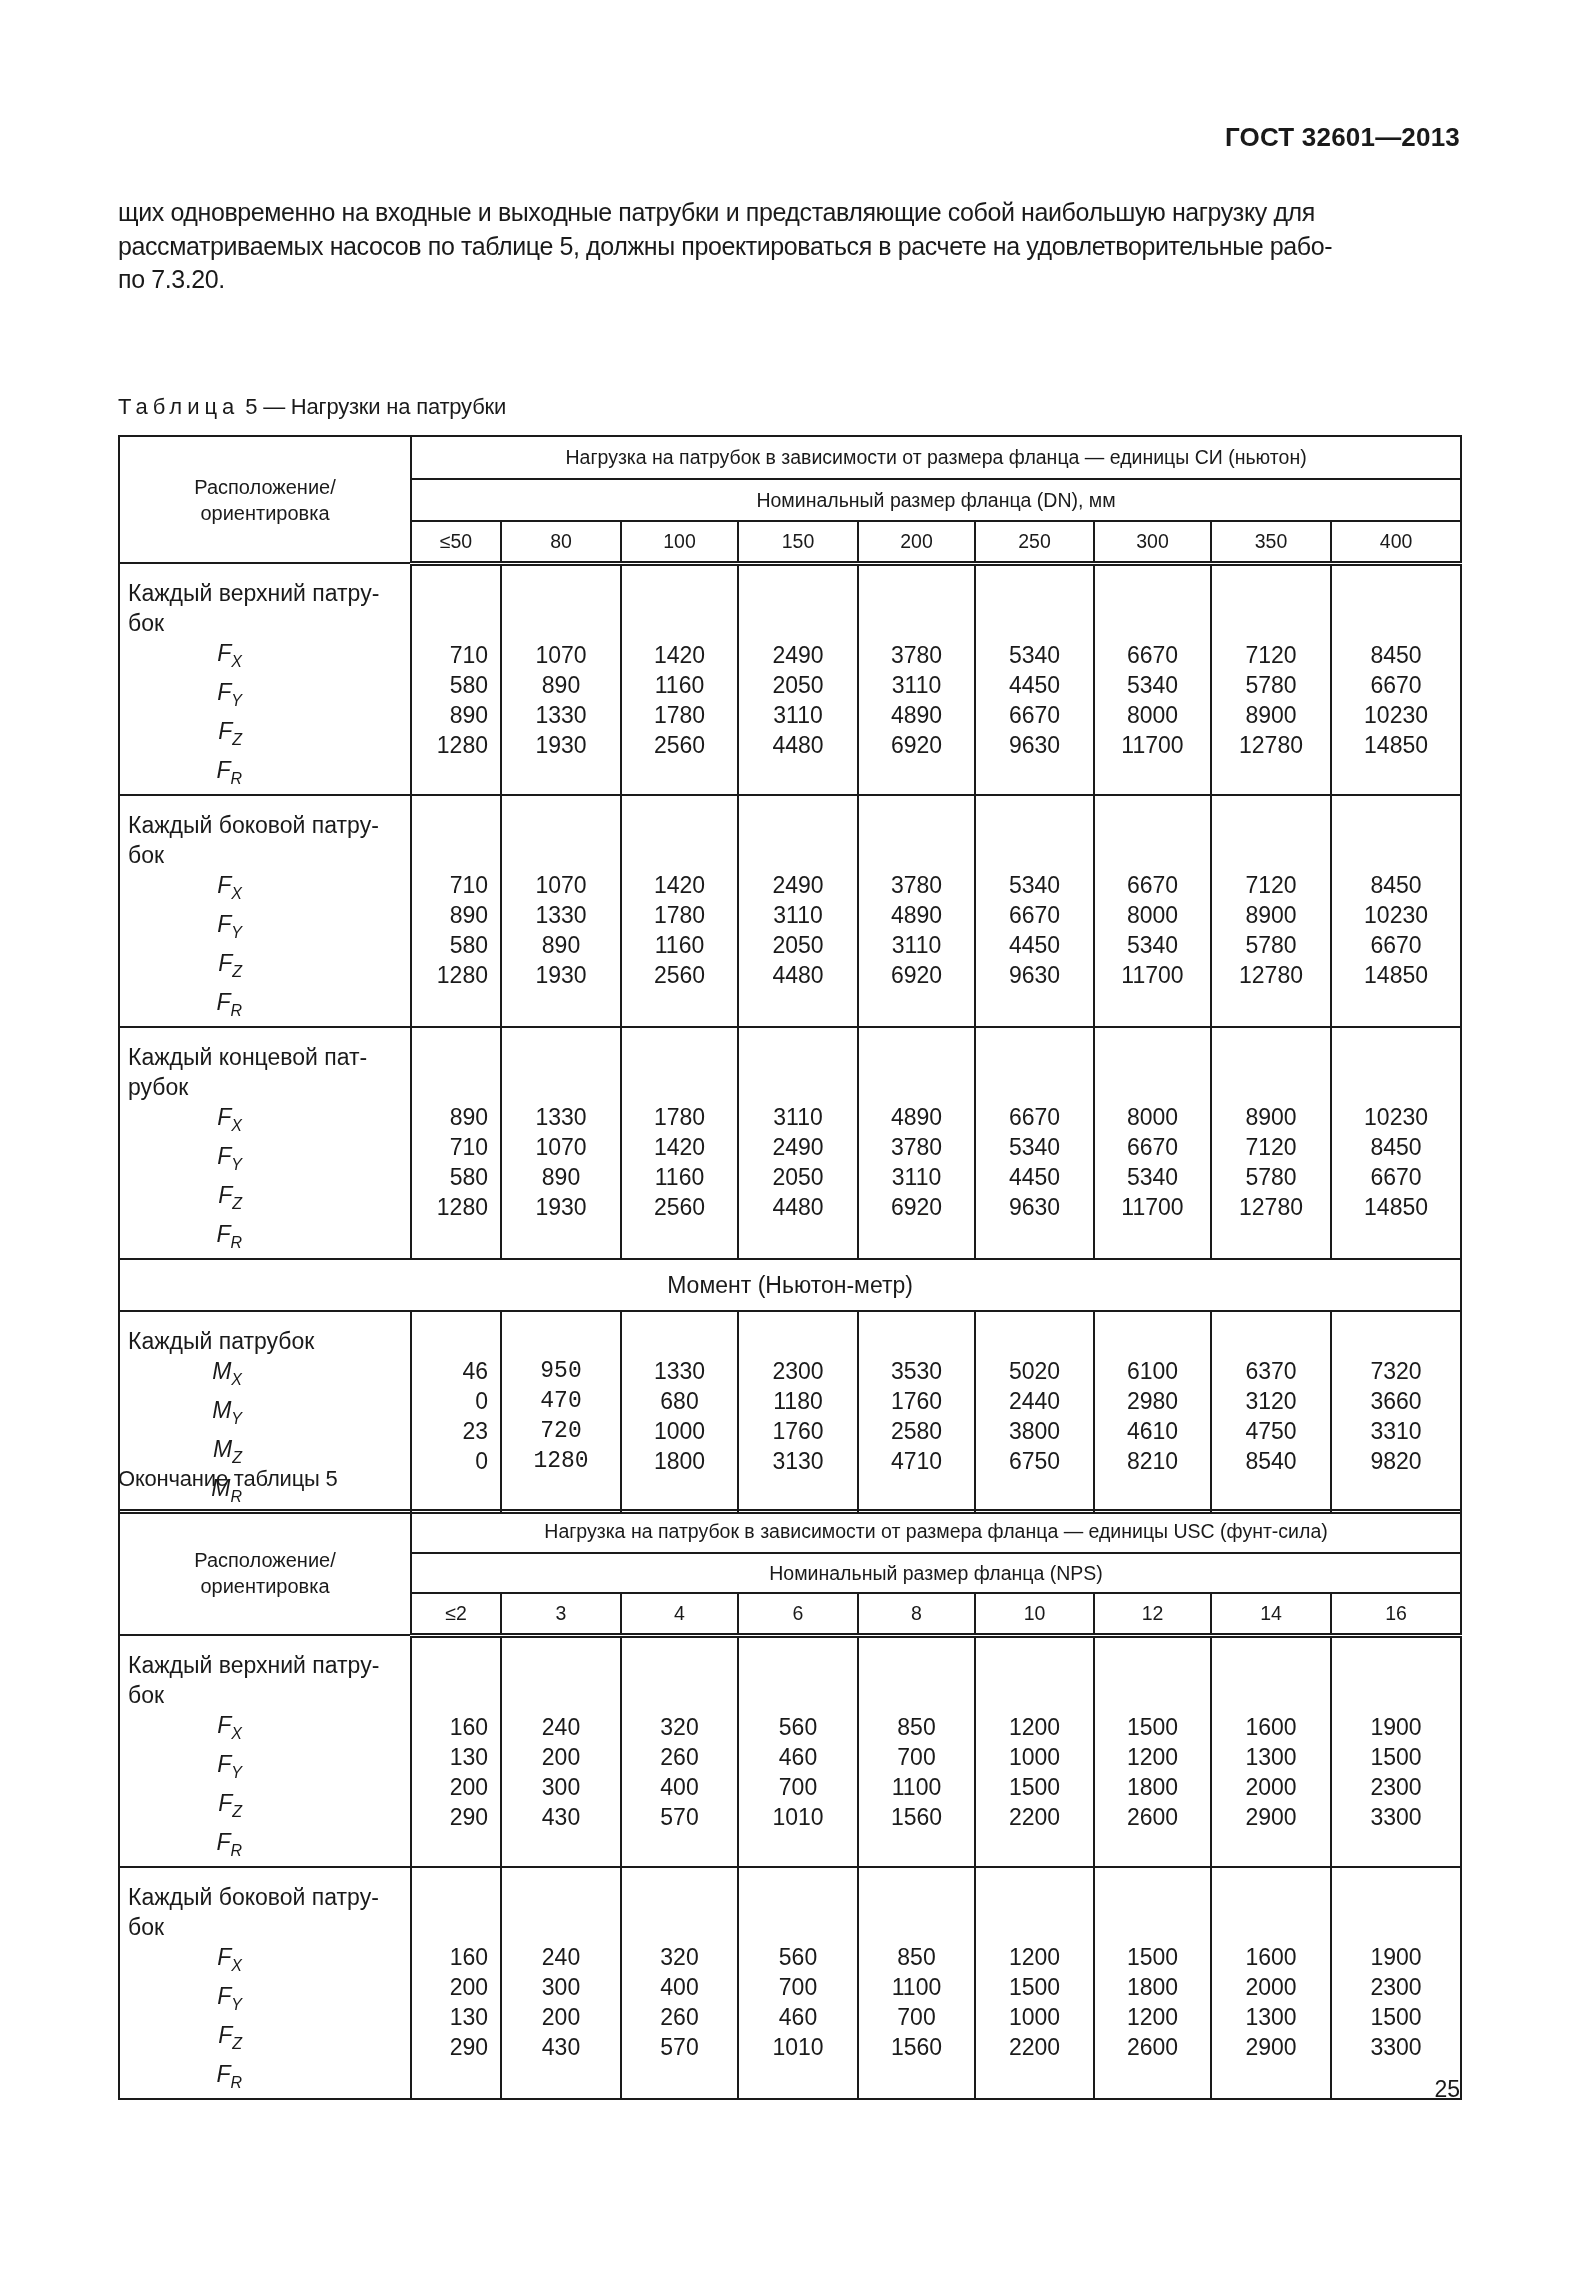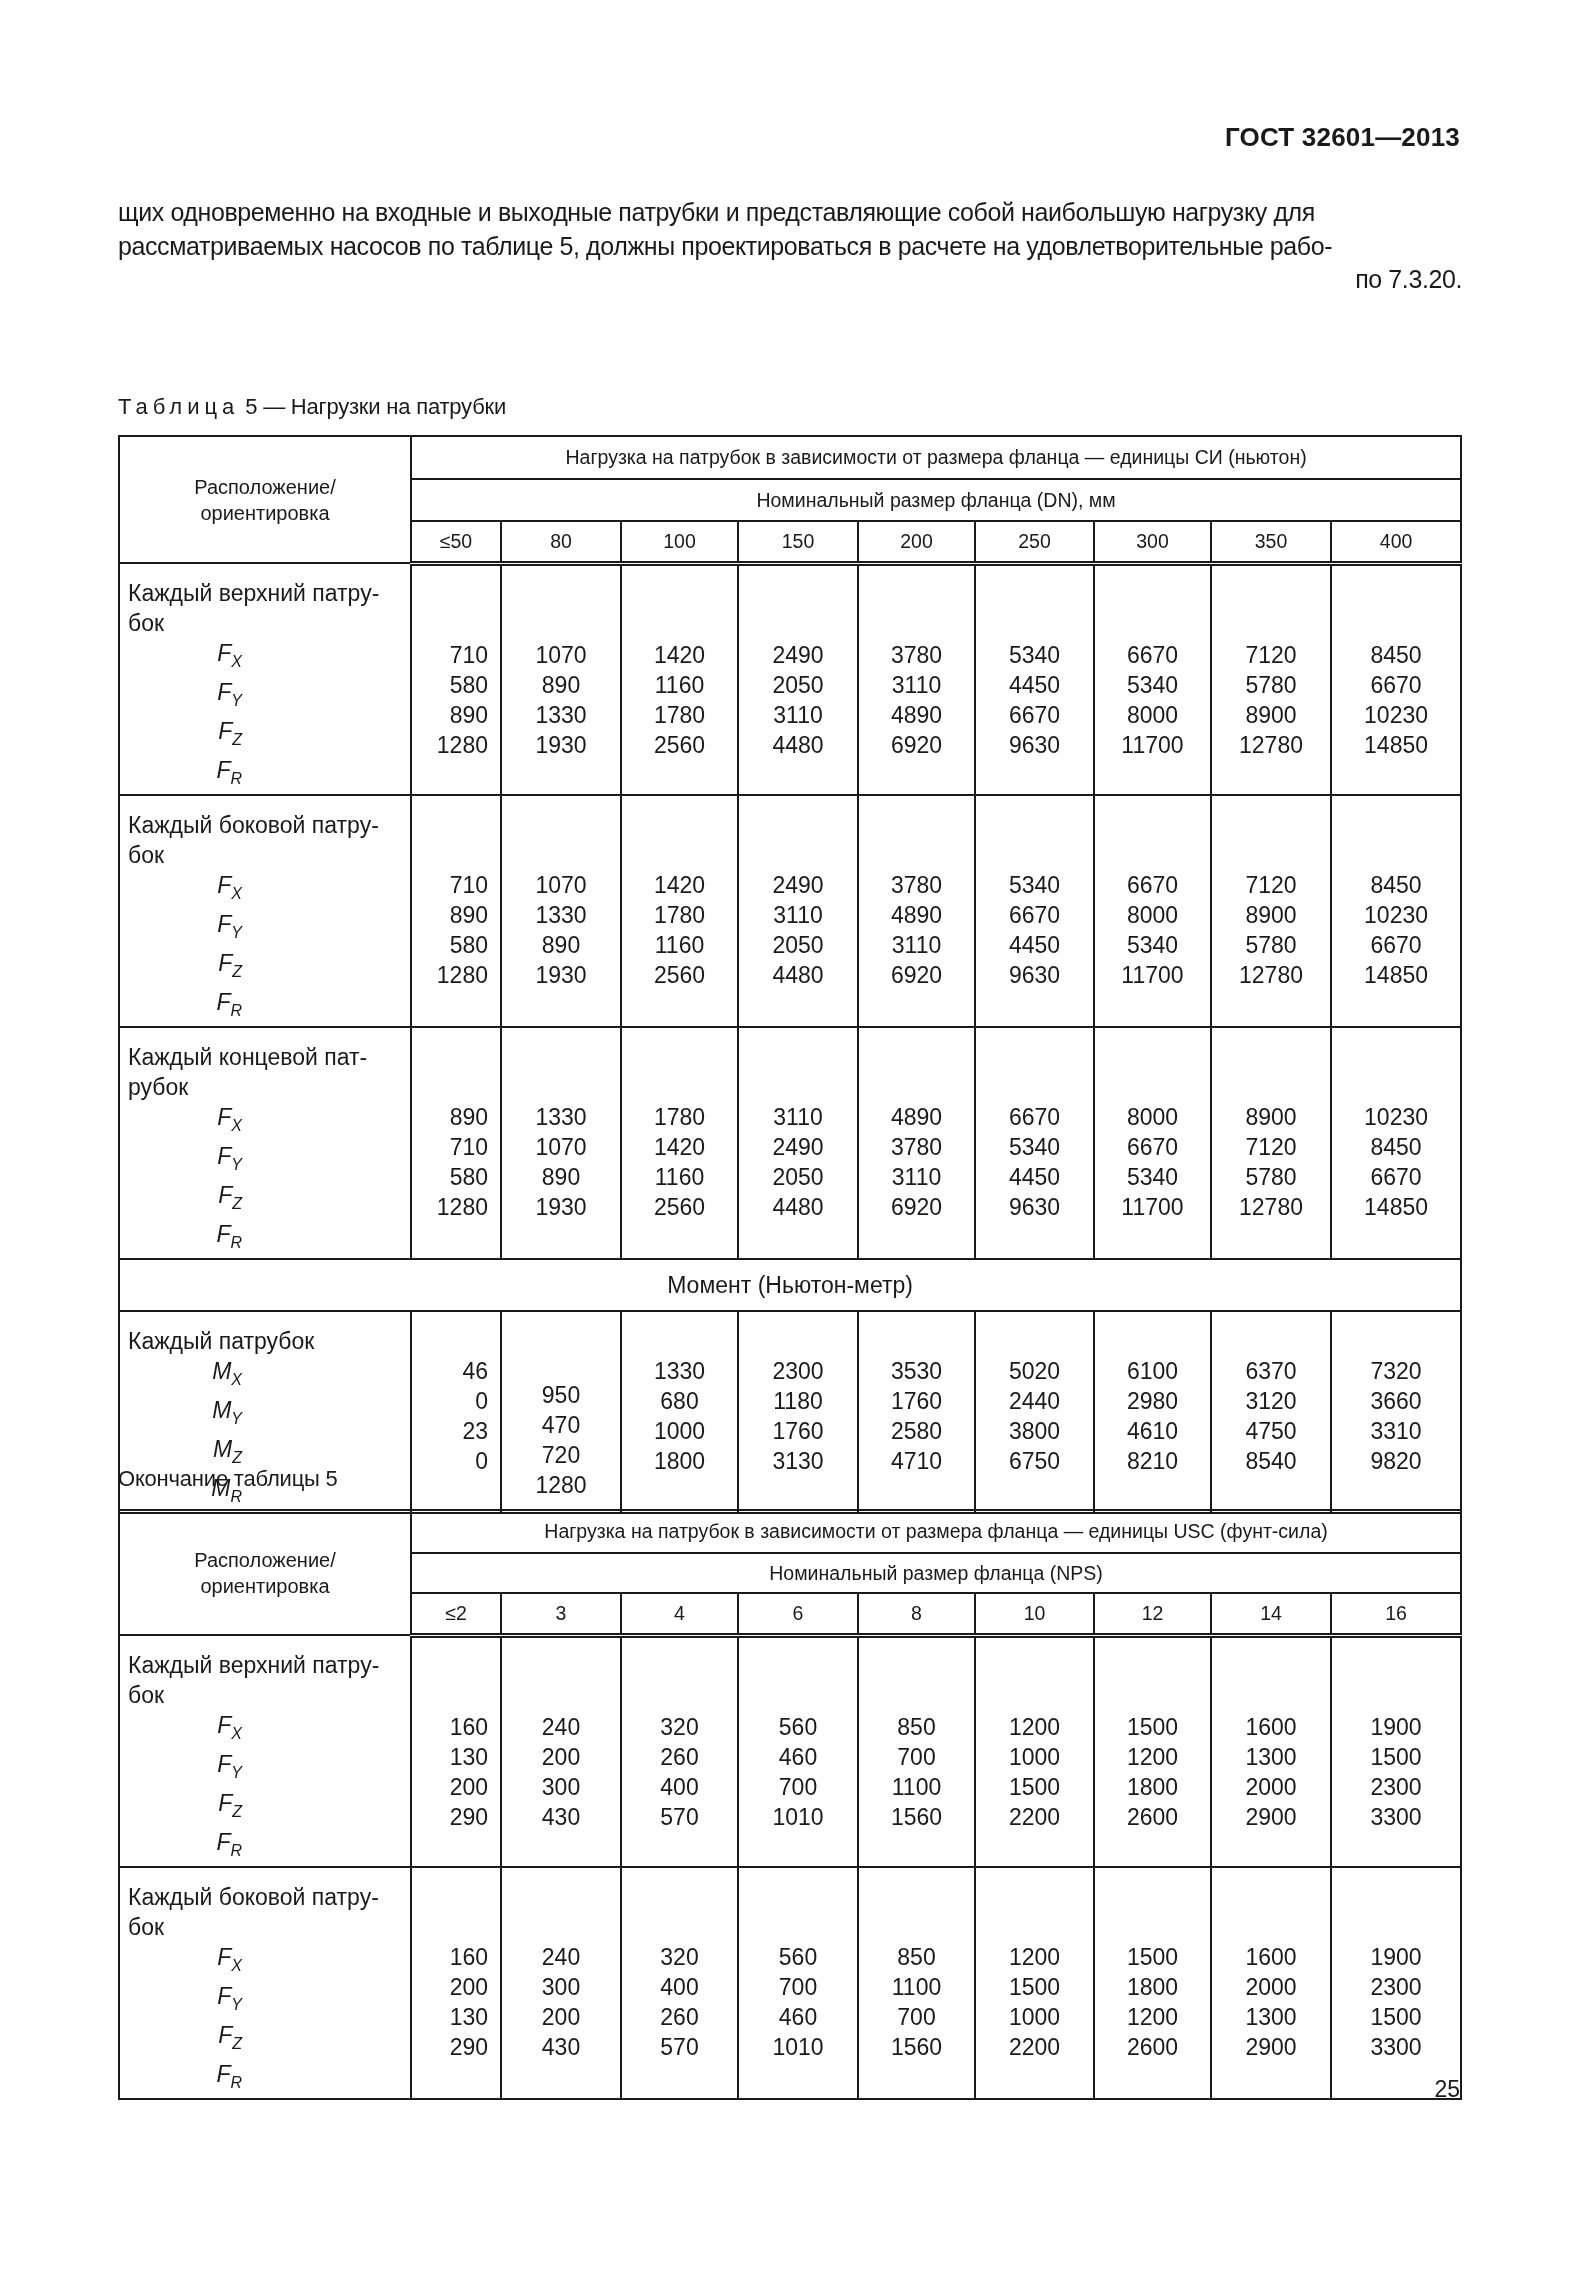--- a/index.html
+++ b/index.html
@@ -1,20 +1,20 @@
 <!DOCTYPE html>
 <html><head>
 <meta charset="utf-8">
 <style>
   html, body { margin:0; padding:0; background:#ffffff; }
   body { width:1575px; height:2283px; position:relative; font-family:"Liberation Sans", sans-serif; color:#1a1a1a; overflow:hidden; }
   .header-code { position:absolute; right:115px; top:122px; font-weight:bold; font-size:26px; letter-spacing:0.2px; }
   .para { position:absolute; left:118px; top:196px; width:1344px; font-size:25px; line-height:33.5px; text-align:justify; letter-spacing:-0.4px; }
   .para span { display:block; }
-  .para .last { text-align:right; }
+  .para .last { text-align:left; }
   .caption { position:absolute; left:118px; font-size:22px; letter-spacing:-0.2px; }
   .caption .spaced { letter-spacing:5px; }
   .caption.italic { }
   table.nt { position:absolute; left:118px; width:1342px; border-collapse:collapse; table-layout:fixed; font-size:22px; }
   table.nt td { border:2px solid #1a1a1a; padding:0; vertical-align:top; }
   .hdr-small { font-size:19.5px; text-align:center; vertical-align:middle !important; }
   .hdr-corner { font-size:20px; text-align:center; vertical-align:middle !important; line-height:26px; }
   .dbl-bottom td { border-bottom:5px double #1a1a1a !important; }
   .group-label { padding:14px 8px 0 8px !important; font-size:23px; line-height:30px; }
   .group-label .lbl { display:block; }
@@ -282,21 +282,21 @@
           <span class="sym"><span>M</span><sub>Y</sub></span>
           <span class="sym"><span>M</span><sub>Z</sub></span>
           <span class="sym"><span>M</span><sub>R</sub></span>
         </td>
         <td class="vals right" style="padding-top: 44px;">
           <span class="v">46</span>
           <span class="v">0</span>
           <span class="v">23</span>
           <span class="v">0</span>
         </td>
-        <td class="vals" style="padding-top: 68px;">
+        <td class="vals" style="padding-top: 44px; font-family: Liberation Mono, monospace;">
           <span class="v">950</span>
           <span class="v">470</span>
           <span class="v">720</span>
           <span class="v">1280</span>
         </td>
         <td class="vals" style="padding-top: 44px;">
           <span class="v">1330</span>
           <span class="v">680</span>
           <span class="v">1000</span>
           <span class="v">1800</span>

